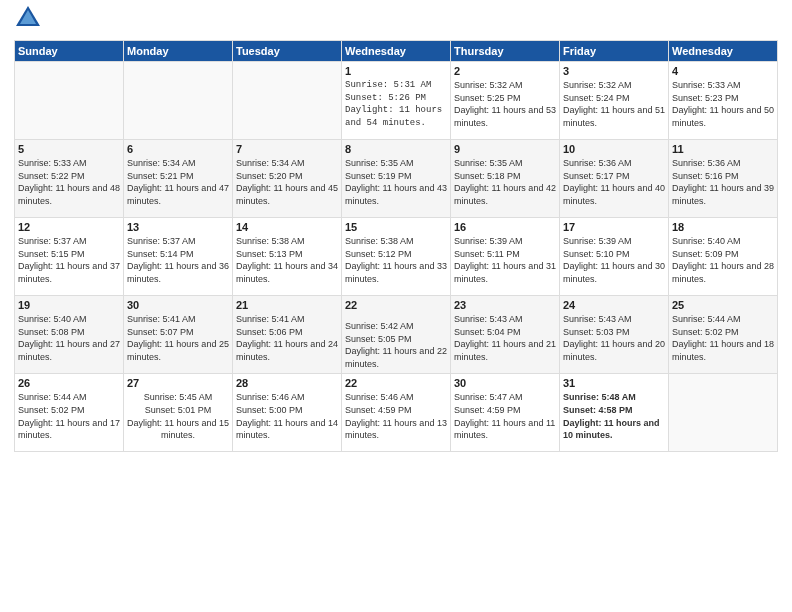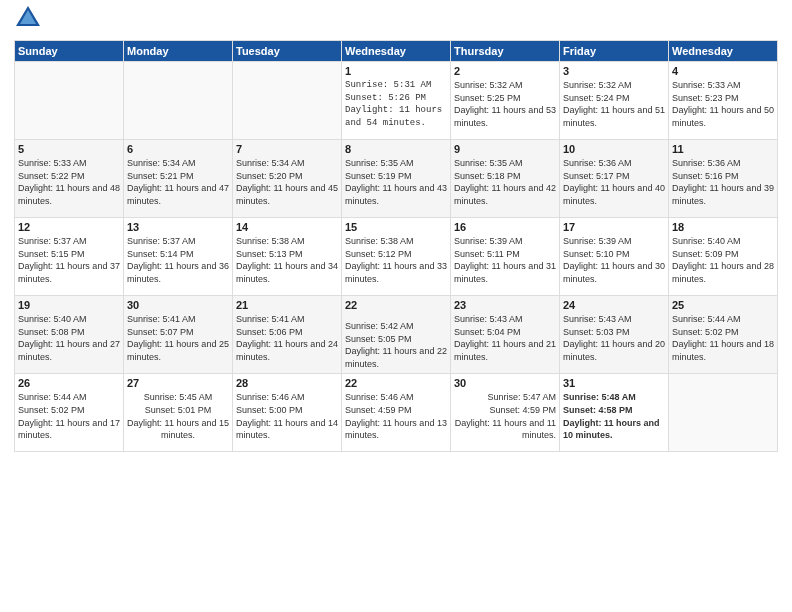--- a/index.html
+++ b/index.html
@@ -317,21 +317,21 @@
 Daylight: 11 hours and 14 minutes.</div>
           </td>
           <td>
             <span class="day-number">22</span>
             <div class="day-info" style="white-space: pre-line;">Sunrise: 5:46 AM
 Sunset: 4:59 PM
 Daylight: 11 hours and 13 minutes.</div>
           </td>
           <td>
             <span class="day-number">30</span>
-            <div class="day-info" style="white-space: pre-line; text-align: right;">Sunrise: 5:47 AM
+            <div class="day-info" style="white-space: pre-line;">Sunrise: 5:47 AM
 Sunset: 4:59 PM
 Daylight: 11 hours and 11 minutes.</div>
           </td>
           <td>
             <span class="day-number">31</span>
             <div class="day-info" style="white-space: pre-line; font-weight: bold;">Sunrise: 5:48 AM
 Sunset: 4:58 PM
 Daylight: 11 hours and 10 minutes.</div>
           </td>
           <td class="empty"></td>

